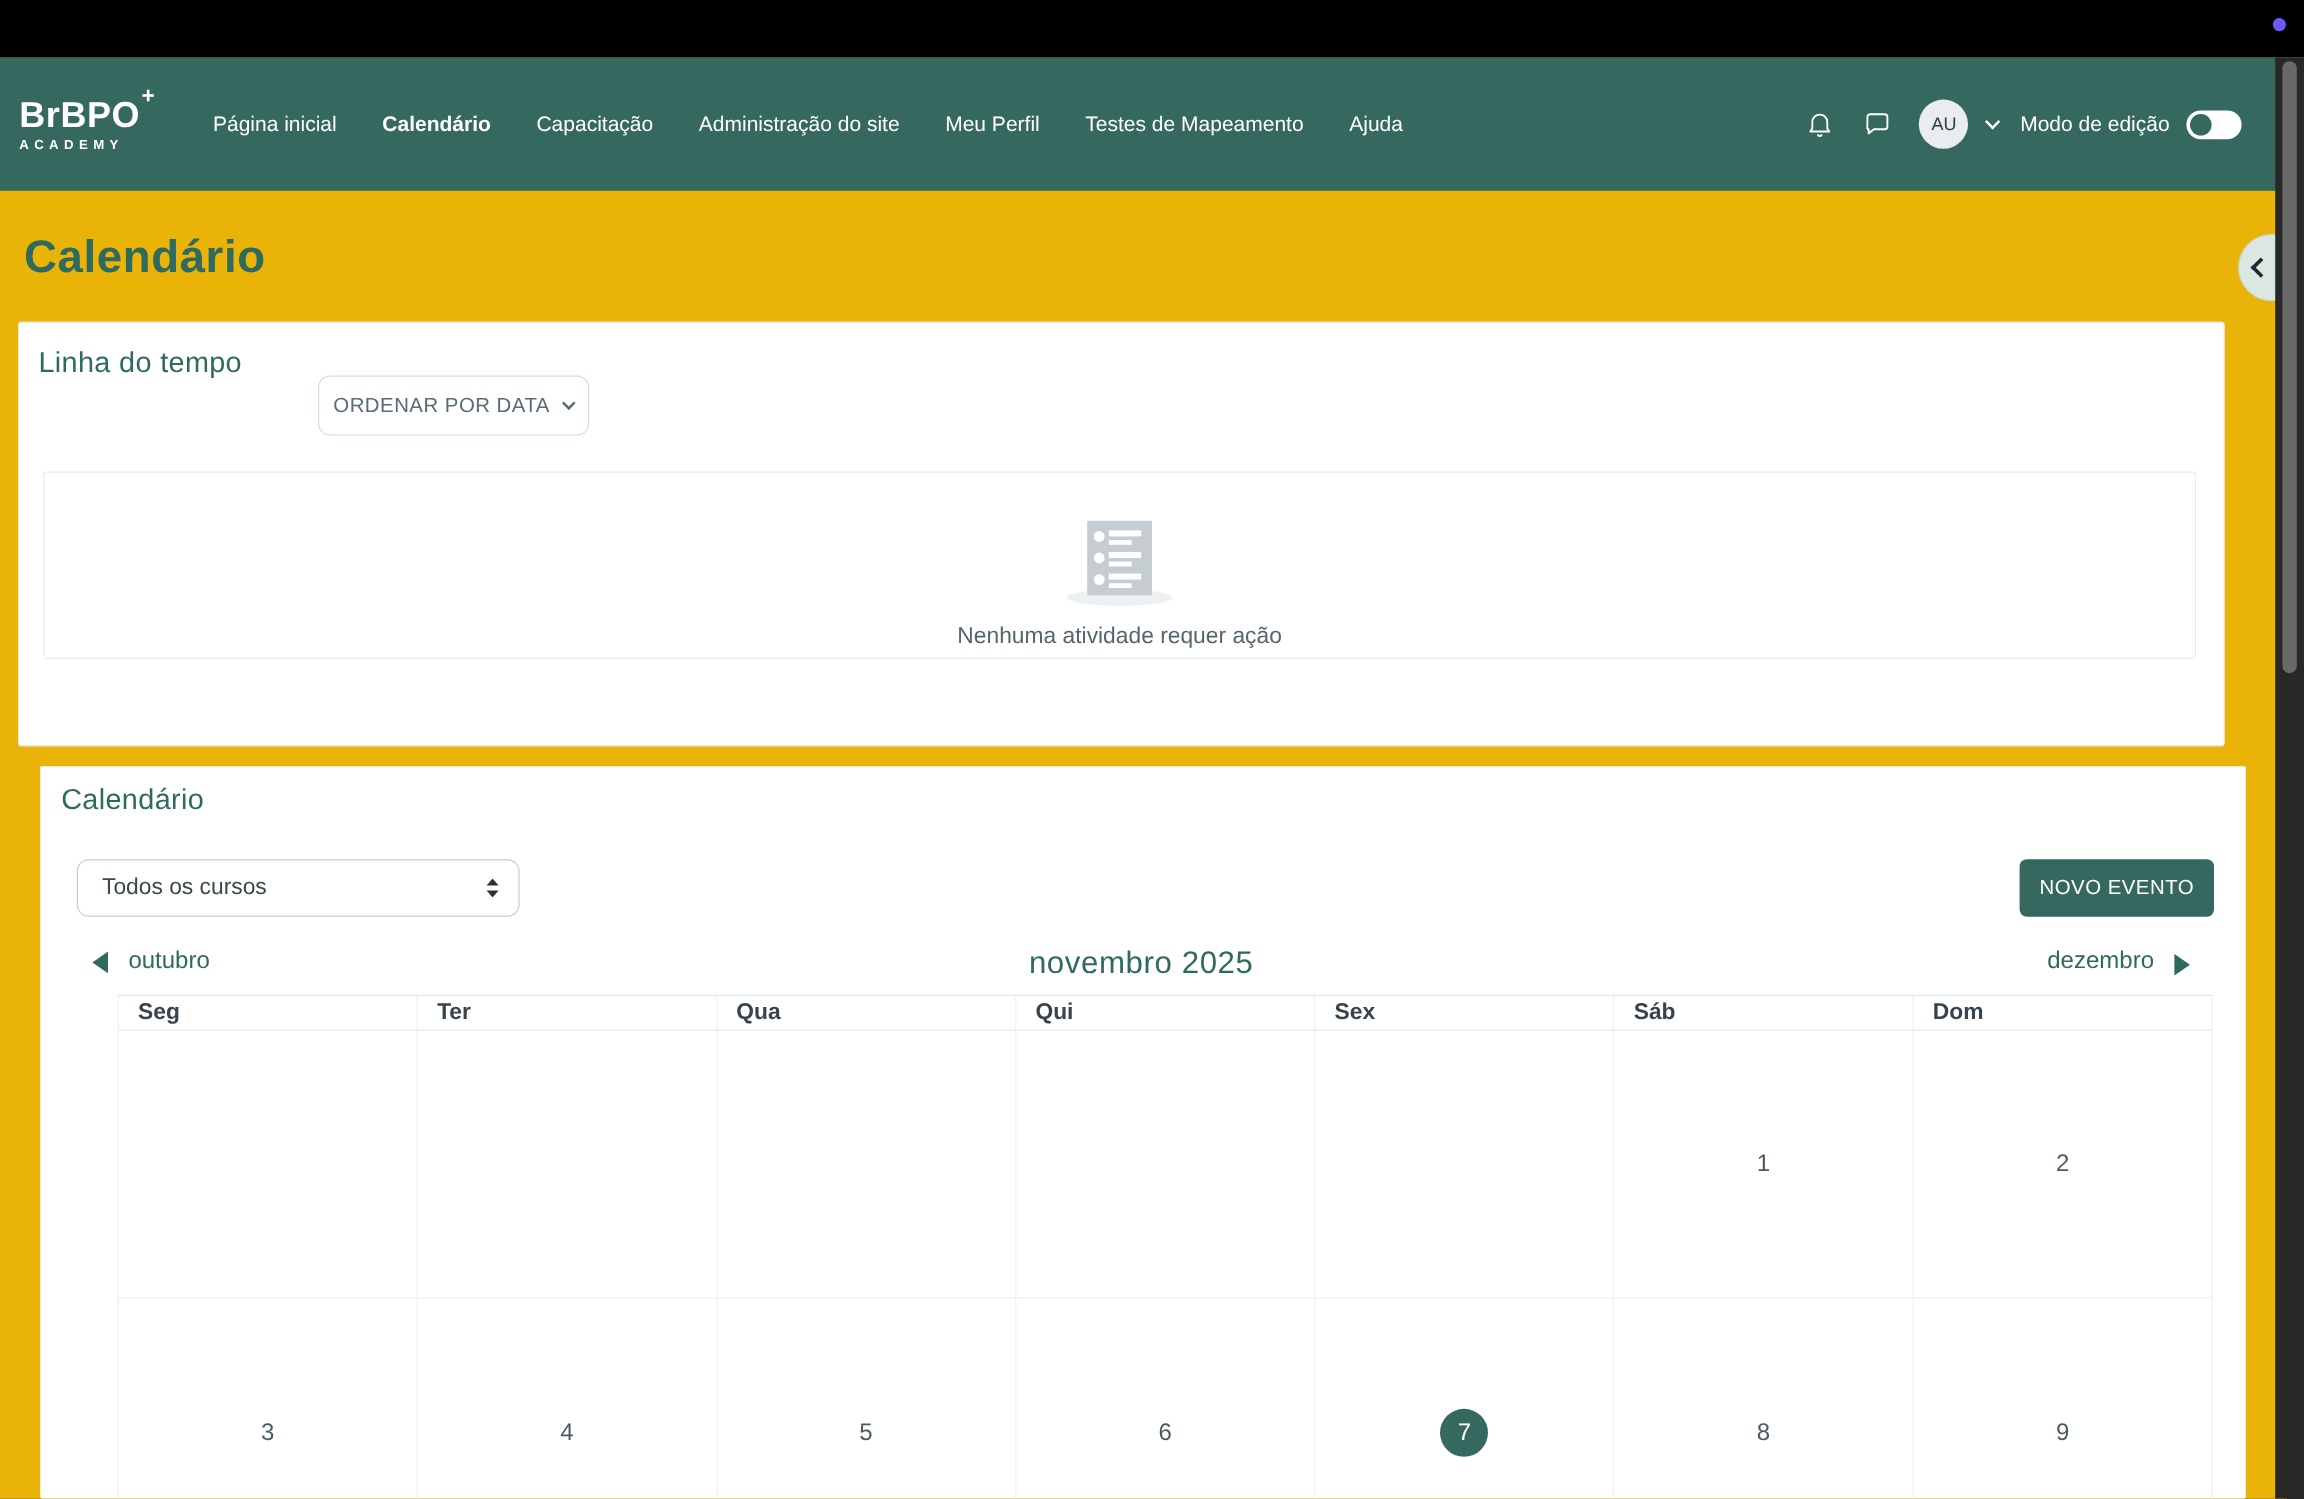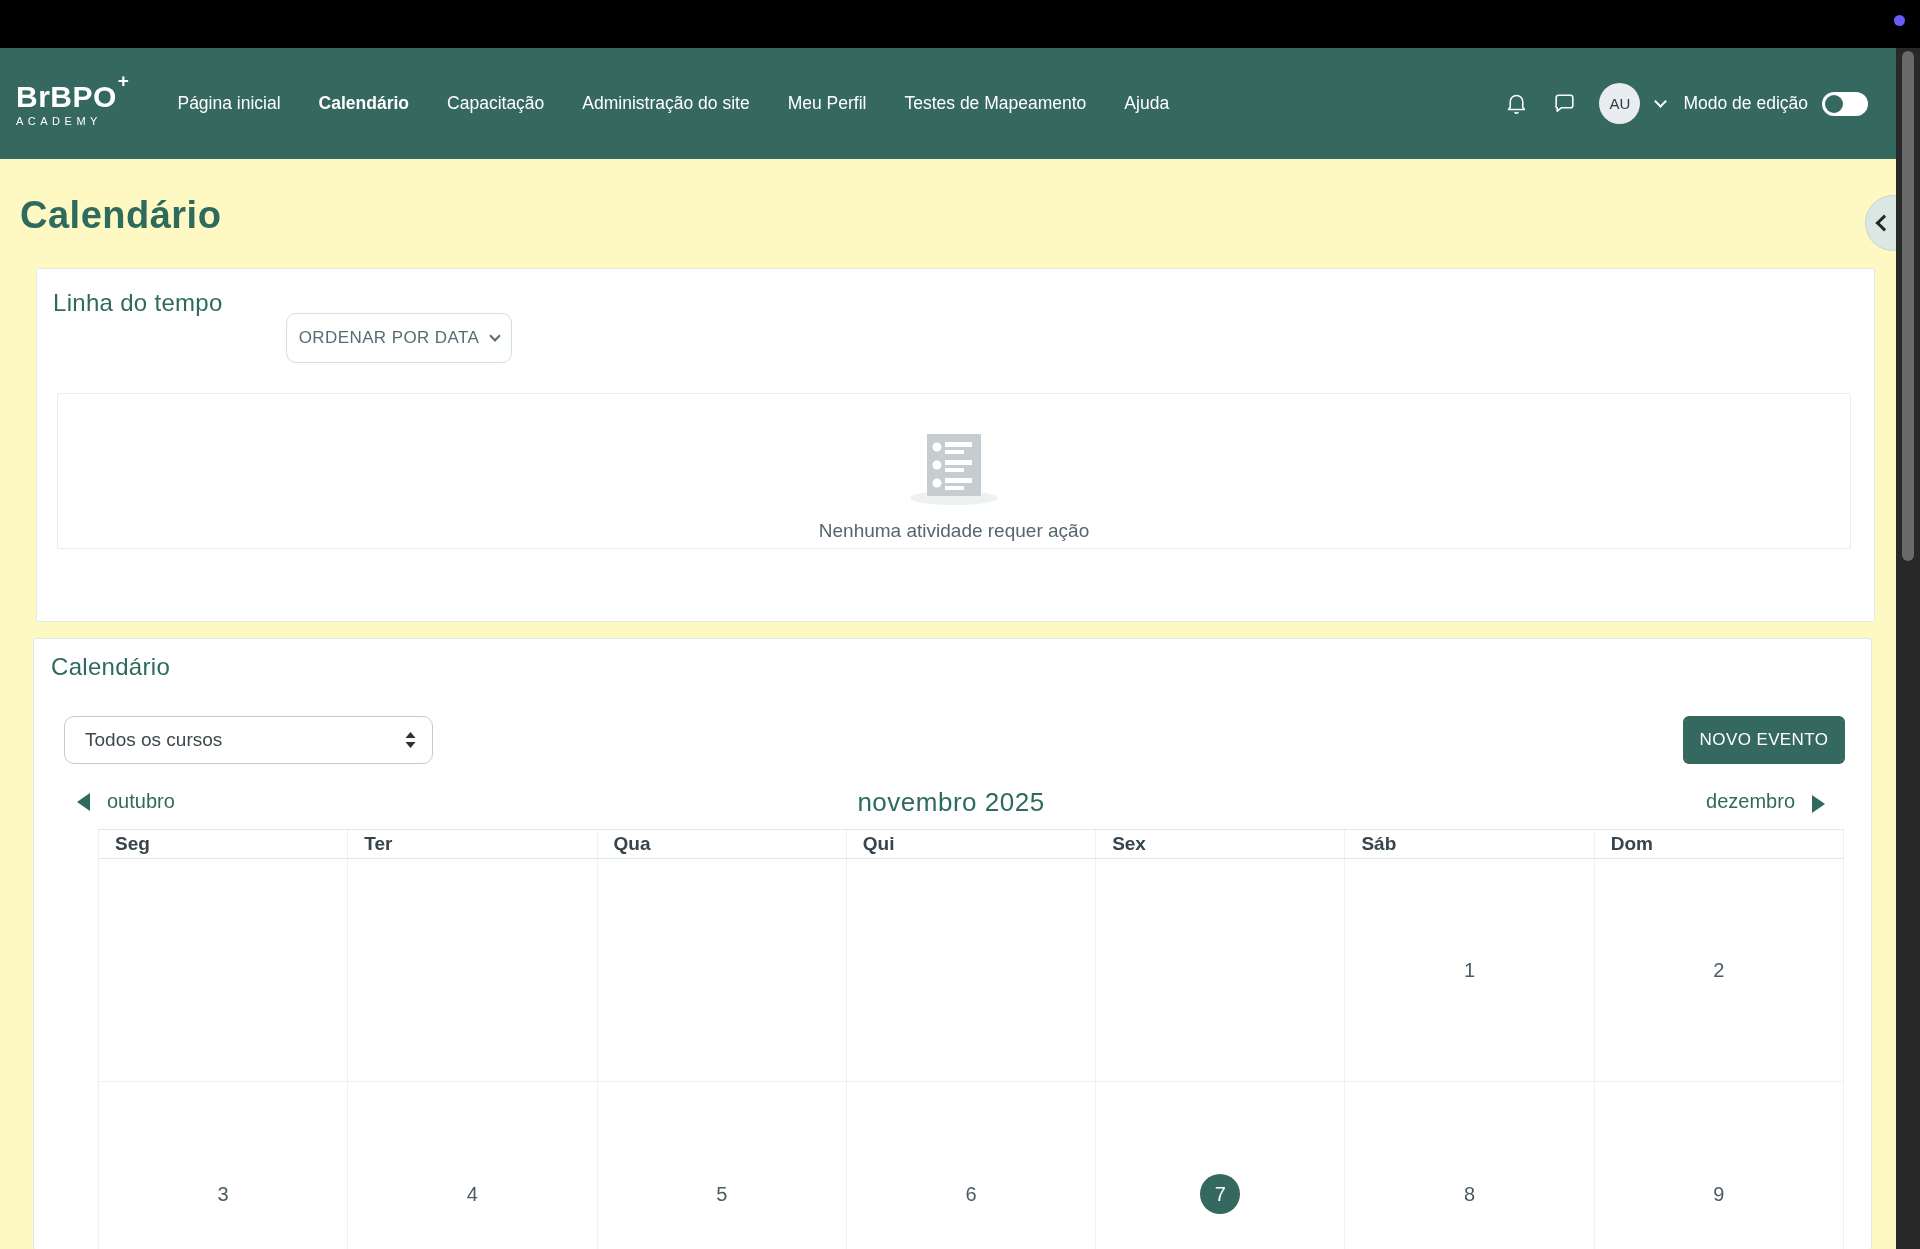--- a/index.html
+++ b/index.html
@@ -1,34 +1,34 @@
 <!DOCTYPE html>
 <html><head>
 <meta charset="utf-8">
 <style>
   * { margin:0; padding:0; box-sizing:border-box; }
   body { background:#000; }
   .screen {
     position:relative; width:1920px; height:1249px; overflow:hidden;
-    background:#fef9c3; font-family:"Liberation Sans","DejaVu Sans",sans-serif;
+    background:#eab308; font-family:"Liberation Sans","DejaVu Sans",sans-serif;
   }
 
   
   .os-bar { position:absolute; left:0; top:0; width:1920px; height:48px; background:#000; }
   .rec-dot { position:absolute; left:1894px; top:15px; width:11px; height:11px; border-radius:50%; background:#6a5af9; }
 
   
   .header {
     position:absolute; left:0; top:48px; width:1920px; height:111px;
     background:#35685e; display:flex; align-items:center; padding:0 52px 0 16px; color:#fff;
   }
   .logo { display:flex; flex-direction:column; line-height:1; margin-right:30px; min-width:100px; }
   .logo-line1 { font-size:30px; font-weight:bold; letter-spacing:0.5px; }
   .logo-plus { font-size:19px; font-weight:bold; vertical-align:super; position:relative; top:-9px; left:1px; }
-  .logo-sub { font-size:11px; letter-spacing:4.5px; margin-top:4px; font-weight:400; }
+  .logo-sub { font-size:11px; letter-spacing:4.5px; margin-top:4px; font-weight:700; }
   .nav { display:flex; align-items:center; }
   .nav-item { padding:0 19px; font-size:17.5px; color:#fff; cursor:pointer; white-space:nowrap; }
   .nav-item.active { font-weight:bold; }
   .header-right { margin-left:auto; display:flex; align-items:center; }
   .hicon { width:26px; height:26px; margin-left:22px; display:flex; align-items:center; justify-content:center; cursor:pointer; }
   .avatar {
     width:41px; height:41px; border-radius:50%; background:#e9edef; color:#2e3d45;
     display:flex; align-items:center; justify-content:center; font-size:15px; margin-left:22px; cursor:pointer;
   }
   .chev-down { width:9px; height:9px; border-right:2px solid #fff; border-bottom:2px solid #fff; transform:rotate(45deg); margin:-4px 0 0 16px; cursor:pointer; }
@@ -44,21 +44,21 @@
   .page-title { position:absolute; left:20px; top:194px; font-size:38px; font-weight:bold; color:#2e6a5e; letter-spacing:0.5px; }
   .drawer-btn {
     position:absolute; left:1865px; top:195px; width:56px; height:56px; border-radius:50%;
     background:#dbe7e3; border:1px solid #c7d6d2; z-index:10; cursor:pointer;
     display:flex; align-items:center; justify-content:center;
   }
   .chev-left { width:12px; height:12px; border-left:3px solid #1f2a30; border-bottom:3px solid #1f2a30; transform:rotate(45deg); margin-left:-18px; }
 
   
   .card { position:absolute; background:#fff; border:1px solid #e4e8e9; border-radius:3px; }
-  .card-timeline { left:36px; top:268px; width:1839px; height:354px; }
+  .card-timeline { left:15px; top:268px; width:1839px; height:354px; }
   .card-calendar { left:33px; top:638px; width:1839px; height:611px; border-bottom:none; }
   .section-heading { position:absolute; font-size:24px; font-weight:400; color:#2e6a5e; letter-spacing:0.3px; }
 
   
   .filter-btn {
     position:absolute; top:44px; height:50px; border:1px solid #cfe0dd; border-radius:10px; background:#fff;
     display:flex; align-items:center; justify-content:center; gap:12px;
     font-size:17px; color:#566d73; letter-spacing:0.4px; cursor:pointer;
   }
   .chev-sm { width:8px; height:8px; border-right:2px solid #566d73; border-bottom:2px solid #566d73; transform:rotate(45deg); margin-top:-4px; }

